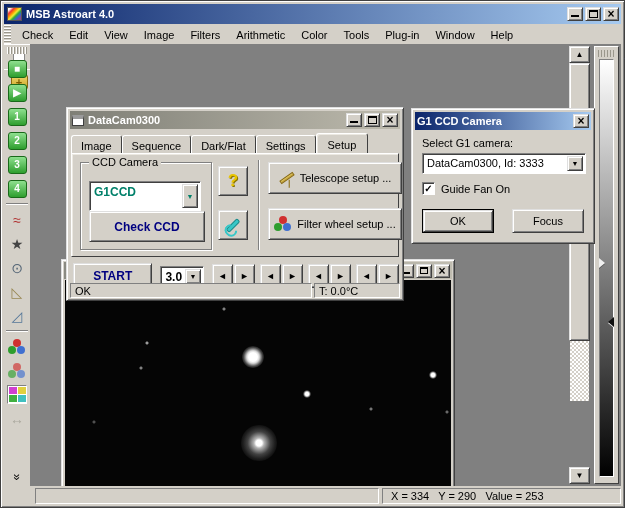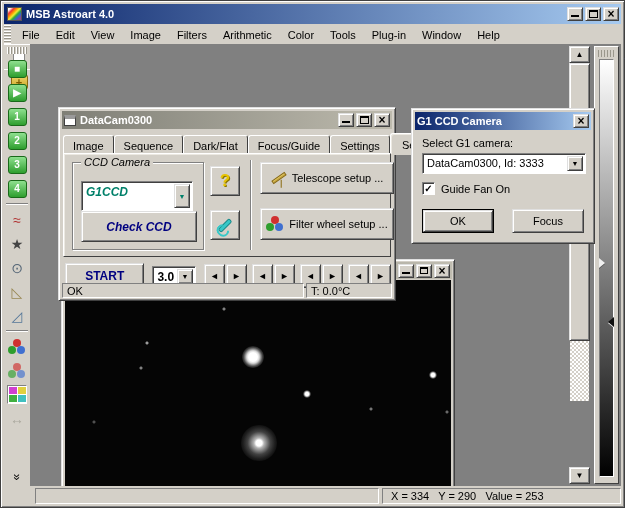--- a/index.html
+++ b/index.html
@@ -124,29 +124,29 @@
   .dlg { position:absolute; background:#d4d0c8; border:1px solid; border-color:#dfdfdf #404040 #404040 #dfdfdf;
          box-shadow: inset 1px 1px 0 #fff, inset -1px -1px 0 #808080; }
   .dlg-title { position:absolute; left:3px; top:3px; right:3px; height:18px; display:flex; align-items:center;
                padding:0 2px; color:#fff; font-weight:bold; }
   .dlg-title.active   { background:linear-gradient(to right,#0a246a,#a6caf0); }
   .dlg-title.inactive { background:linear-gradient(to right,#7f7f76,#bdbaad); }
   .win-mini-icon { width:12px; height:11px; background:#fff; border:1px solid #404040; margin-right:4px;
                    border-top:4px solid #9a9a9a; }
 
   
-  #datacam { left:28px; top:63px; width:338px; height:194px; z-index:2; }
+  #datacam { left:36px; top:63px; width:338px; height:194px; z-index:2; }
   .tabstrip { position:absolute; left:4px; top:24px; right:4px; height:22px; display:flex; align-items:flex-end; }
   .tab { height:19px; padding:2px 9px 0; background:#d4d0c8; border:1px solid; border-color:#fff #404040 #d4d0c8 #fff;
          border-radius:3px 3px 0 0; display:flex; align-items:center; }
   .tab.active { height:22px; font-weight:normal; padding:2px 11px 0; position:relative; top:1px;
                 border-bottom:1px solid #d4d0c8; box-shadow: inset 1px 1px 0 #ece9e2; }
   .dc-content { position:absolute; left:4px; top:45px; right:4px; height:104px;
                 border:1px solid; border-color:#fff #404040 #404040 #fff; box-shadow: inset 1px 1px 0 #ece9e2; }
-  .ccd-group { position:absolute; left:8px; top:8px; width:132px; height:88px;font-style:italic; }
+  .ccd-group { position:absolute; left:8px; top:8px; width:132px; height:88px; }
   .group-label { position:absolute; left:8px; top:-7px; background:#d4d0c8; padding:0 3px; }
   .combo { position:absolute; display:flex; }
   .combo .cval { flex:1; padding:3px 4px 0; overflow:hidden; white-space:nowrap; }
   .combo .cbtn { position:absolute; right:2px; top:2px; bottom:2px; width:16px; display:flex;
                  align-items:center; justify-content:center; font-size:7px; }
   .combo-g1ccd { left:8px; top:18px; width:112px; height:30px; font-weight:bold; color:#00806a; font-size:12px; }
   .btn { display:flex; align-items:center; justify-content:center; }
   .check-ccd { position:absolute; left:8px; top:48px; width:116px; height:31px;
                color:#000080; font-weight:bold; font-size:12px; }
   .help-btn { position:absolute; left:146px; top:12px; width:30px; height:30px;
@@ -210,21 +210,21 @@
       <div class="wbtn raised2">
           <i class="g-max"></i>
         </div>
       <div class="wbtn raised2 close-x">×</div>
     </div>
   </div>
 
   <div class="menubar">
     <div class="grip-v"></div>
     <div id="menu-items" style="display:flex;">
-        <div class="menu-item">File</div>
+        <div class="menu-item">Check</div>
         <div class="menu-item">Edit</div>
         <div class="menu-item">View</div>
         <div class="menu-item">Image</div>
         <div class="menu-item">Filters</div>
         <div class="menu-item">Arithmetic</div>
         <div class="menu-item">Color</div>
         <div class="menu-item">Tools</div>
         <div class="menu-item">Plug-in</div>
         <div class="menu-item">Window</div>
         <div class="menu-item">Help</div>
@@ -502,21 +502,20 @@
           <div class="wbtn raised2">
               <i class="g-max"></i>
             </div>
           <div class="wbtn raised2 close-x">×</div>
         </div>
       </div>
       <div class="tabstrip" id="dc-tabs">
           <div class="tab">Image</div>
           <div class="tab">Sequence</div>
           <div class="tab">Dark/Flat</div>
-          <div class="tab">Focus/Guide</div>
           <div class="tab">Settings</div>
           <div class="tab active">Setup</div>
         </div>
       <div class="dc-content">
         <div class="ccd-group etchgroup">
           <span class="group-label">CCD Camera</span>
           <div class="combo combo-g1ccd field">
             <span class="cval">G1CCD</span>
             <span class="cbtn raised2">▼</span>
           </div>

